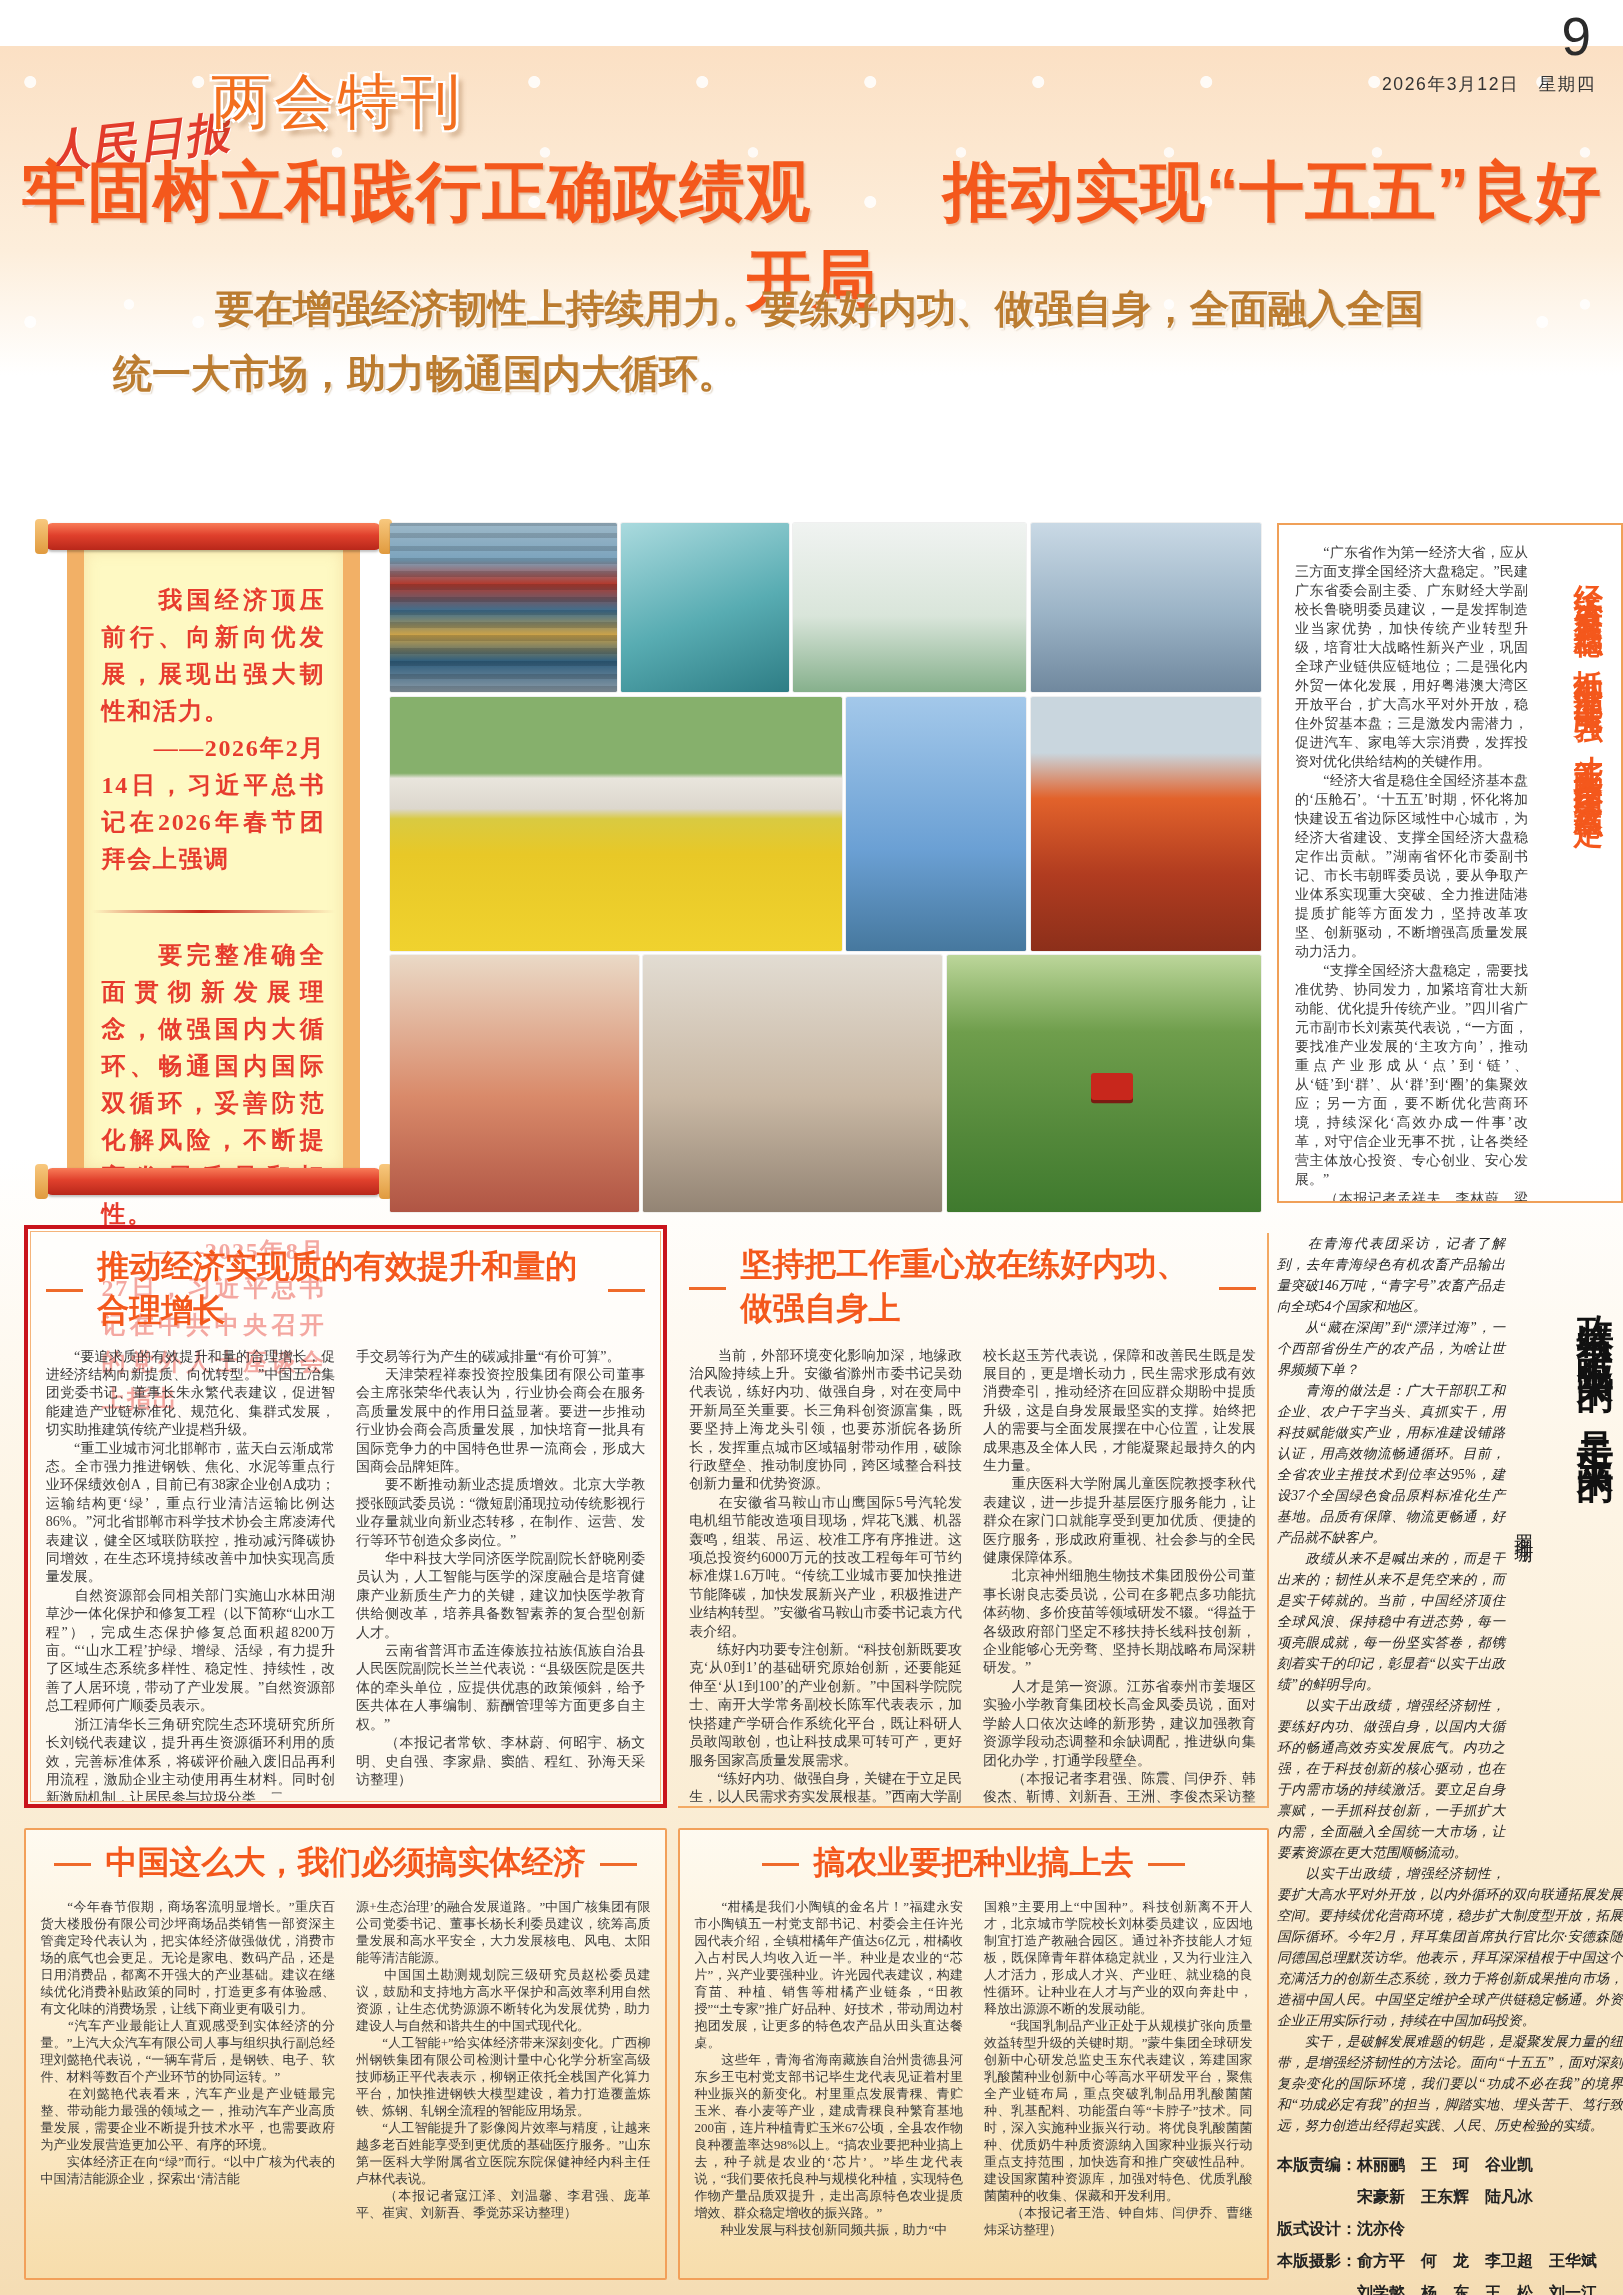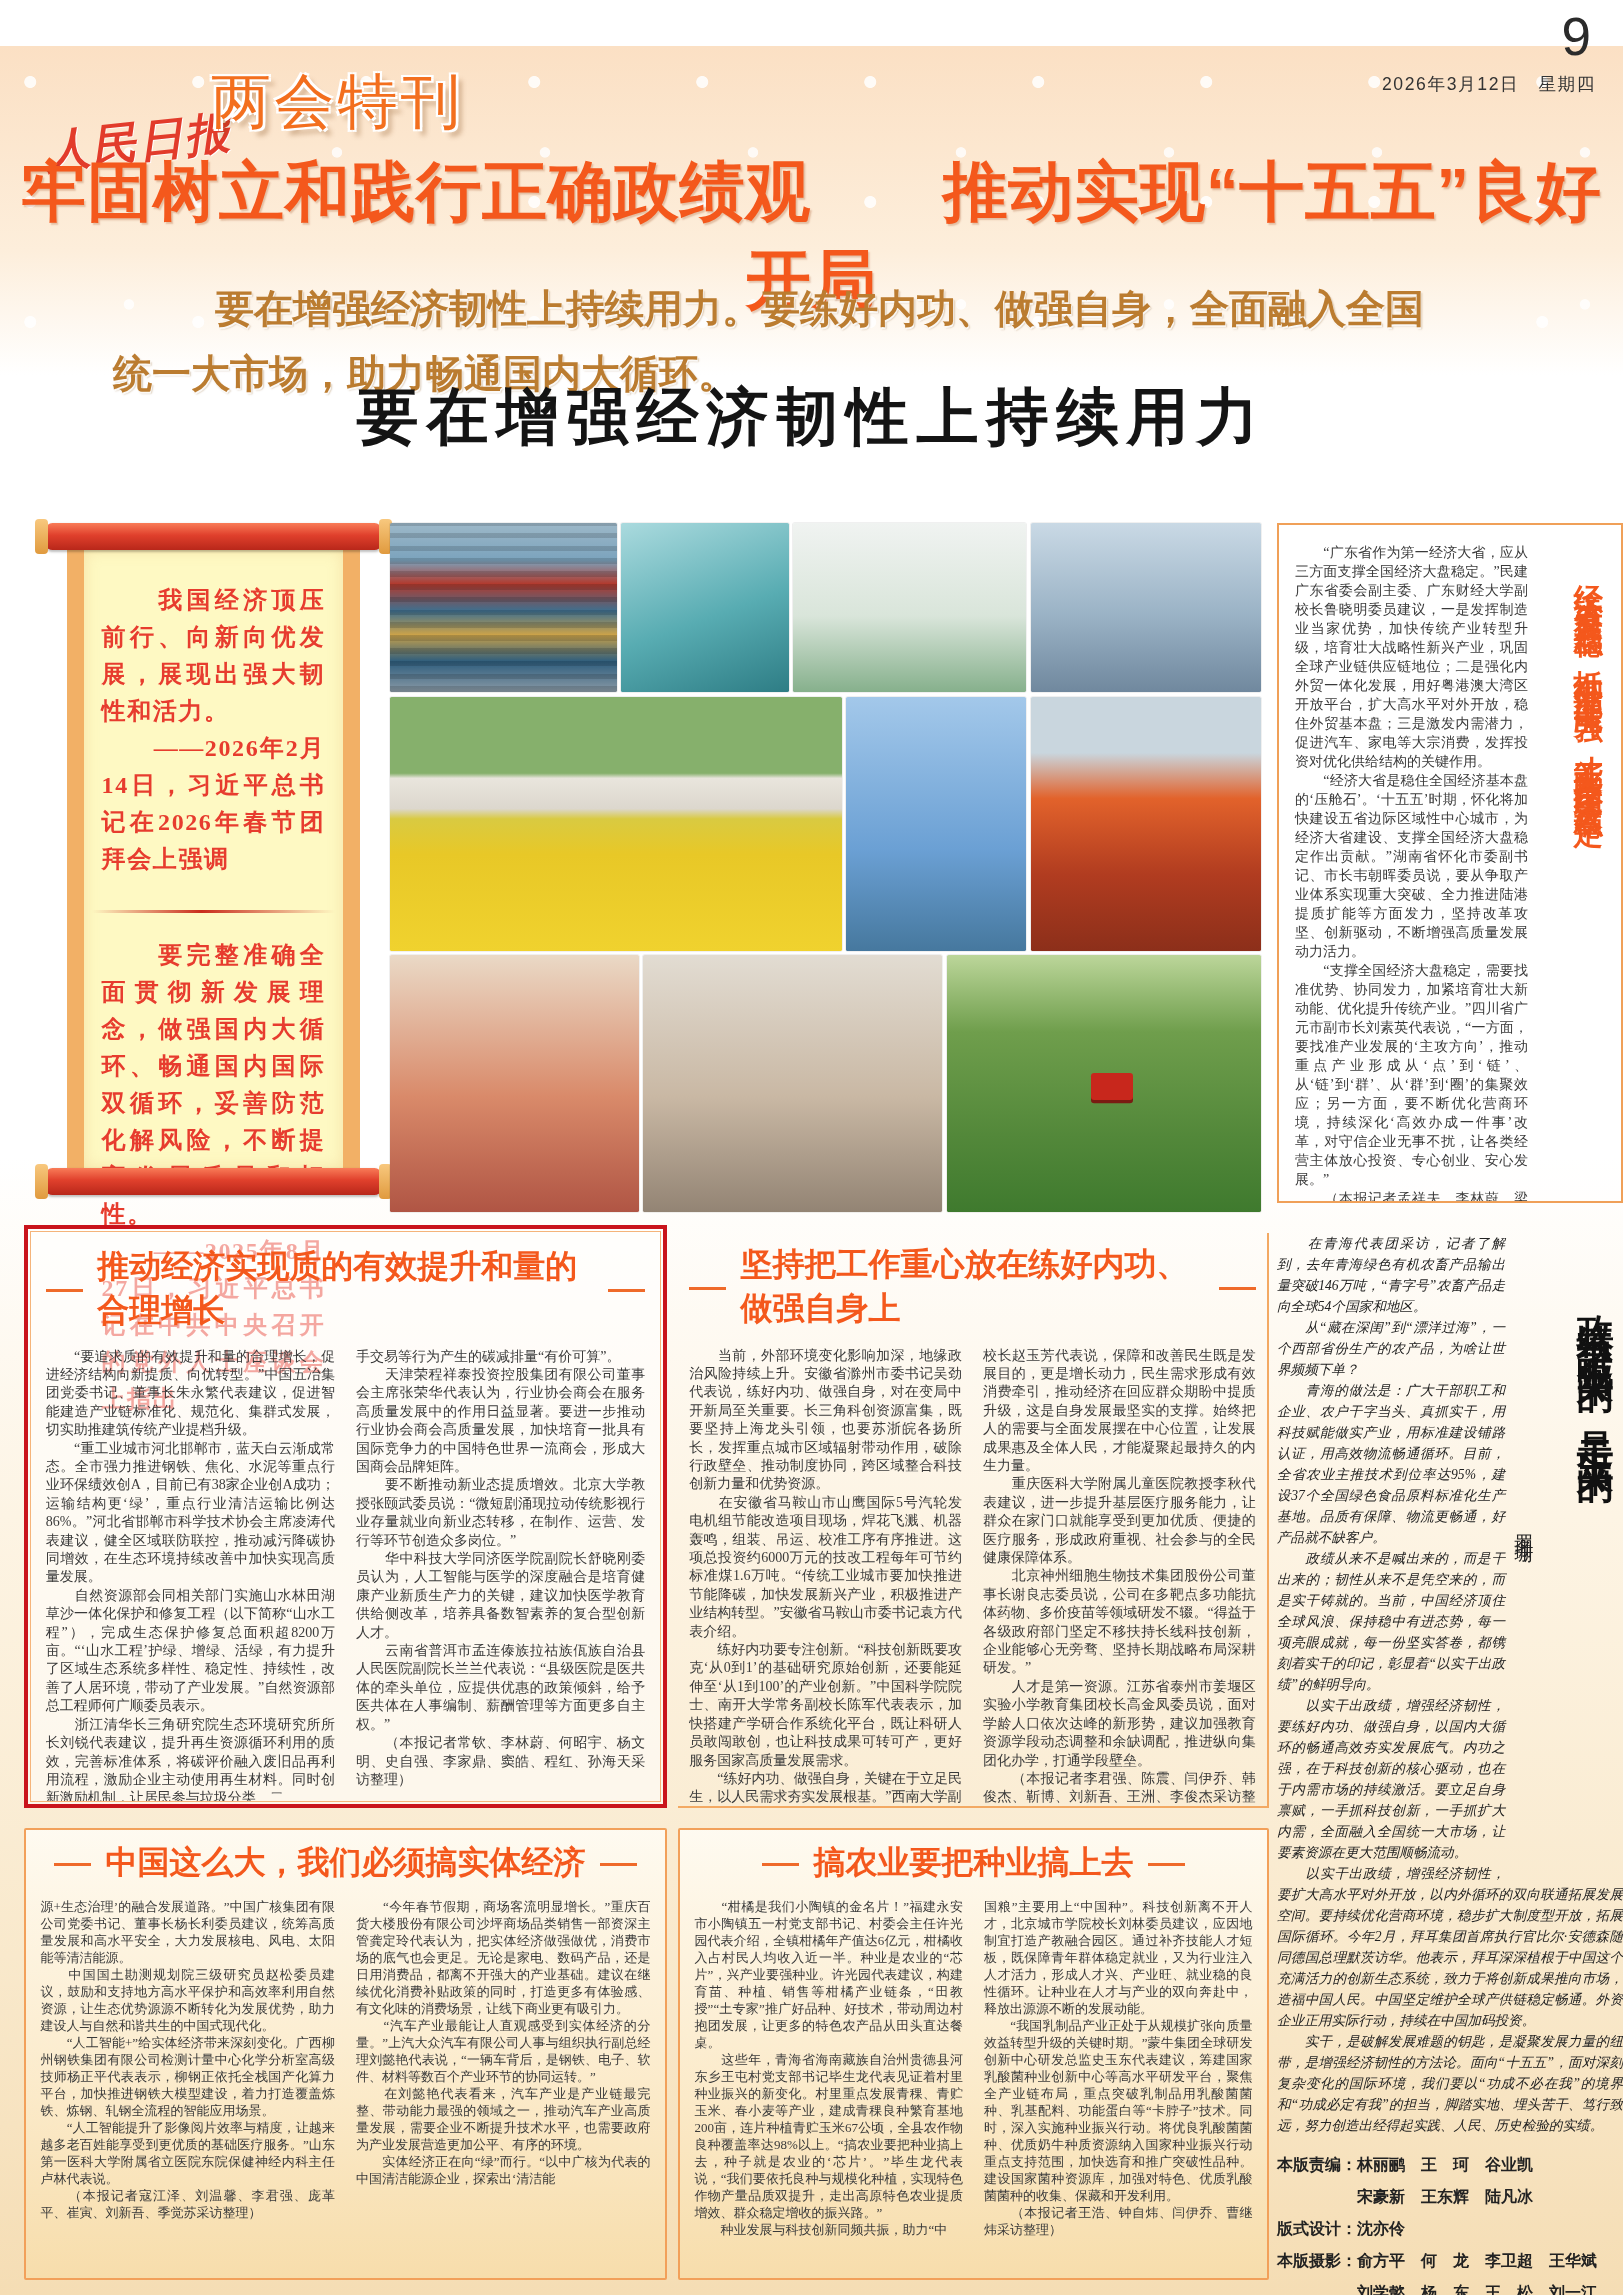--- a/index.html
+++ b/index.html
@@ -114,21 +114,20 @@
 <div id="page">
 
   <div class="banner"></div>
   <div class="brand" data-bind="masthead.brand">人民日报</div>
   <div class="edition" data-bind="masthead.edition">两会特刊</div>
   <div class="page-number" data-bind="masthead.page_number">9</div>
   <div class="page-date" data-bind="masthead.date">2026年3月12日　星期四</div>
 
   <div class="main-headline" data-bind="banner.headline">牢固树立和践行正确政绩观　　推动实现“十五五”良好开局</div>
   <div class="deck" data-bind="banner.deck">要在增强经济韧性上持续用力。要练好内功、做强自身，全面融入全国统一大市场，助力畅通国内大循环。</div>
-  <div class="section-title" data-bind="section_title">要在增强经济韧性上持续用力</div>
 
   <div class="scroll">
     <div class="scroll-body">
       <div class="scroll-text" data-bind-paras="scroll.paras1">　　我国经济顶压前行、向新向优发展，展现出强大韧性和活力。
 　　——2026年2月14日，习近平总书记在2026年春节团拜会上强调</div>
       <div class="scroll-divider"></div>
       <div class="scroll-text" style="padding-top:8px;" data-bind-paras="scroll.paras2">　　要完整准确全面贯彻新发展理念，做强国内大循环、畅通国内国际双循环，妥善防范化解风险，不断提高发展质量和韧性。
 　　——2025年8月27日，习近平总书记在中共中央召开的党外人士座谈会上指出</div>
     </div>
     <div class="roller top">
@@ -206,29 +205,29 @@
 　　重庆医科大学附属儿童医院教授李秋代表建议，进一步提升基层医疗服务能力，让群众在家门口就能享受到更加优质、便捷的医疗服务，形成政府重视、社会参与的全民健康保障体系。
 　　北京神州细胞生物技术集团股份公司董事长谢良志委员说，公司在多靶点多功能抗体药物、多价疫苗等领域研发不辍。“得益于各级政府部门坚定不移扶持长线科技创新，企业能够心无旁骛、坚持长期战略布局深耕研发。”
 　　人才是第一资源。江苏省泰州市姜堰区实验小学教育集团校长高金凤委员说，面对学龄人口依次达峰的新形势，建议加强教育资源学段动态调整和余缺调配，推进纵向集团化办学，打通学段壁垒。
 　　（本报记者李君强、陈震、闫伊乔、韩俊杰、靳博、刘新吾、王洲、李俊杰采访整理）</div>
     </div>
   </div>
 
   <div class="gold-box box-real">
     <div class="art-headline" data-bind="real_economy_article.headline">中国这么大，我们必须搞实体经济</div>
     <div class="cols">
+      <div class="col" data-bind-paras="real_economy_article.col1">　　“今年春节假期，商场客流明显增长。”重庆百货大楼股份有限公司沙坪商场品类销售一部资深主管龚定玲代表认为，把实体经济做强做优，消费市场的底气也会更足。无论是家电、数码产品，还是日用消费品，都离不开强大的产业基础。建议在继续优化消费补贴政策的同时，打造更多有体验感、有文化味的消费场景，让线下商业更有吸引力。
+　　“汽车产业最能让人直观感受到实体经济的分量。”上汽大众汽车有限公司人事与组织执行副总经理刘懿艳代表说，“一辆车背后，是钢铁、电子、软件、材料等数百个产业环节的协同运转。”
+　　在刘懿艳代表看来，汽车产业是产业链最完整、带动能力最强的领域之一，推动汽车产业高质量发展，需要企业不断提升技术水平，也需要政府为产业发展营造更加公平、有序的环境。
+　　实体经济正在向“绿”而行。“以中广核为代表的中国清洁能源企业，探索出‘清洁能</div>
       <div class="col" data-bind-paras="real_economy_article.col2">源+生态治理’的融合发展道路。”中国广核集团有限公司党委书记、董事长杨长利委员建议，统筹高质量发展和高水平安全，大力发展核电、风电、太阳能等清洁能源。
 　　中国国土勘测规划院三级研究员赵松委员建议，鼓励和支持地方高水平保护和高效率利用自然资源，让生态优势源源不断转化为发展优势，助力建设人与自然和谐共生的中国式现代化。
 　　“人工智能+”给实体经济带来深刻变化。广西柳州钢铁集团有限公司检测计量中心化学分析室高级技师杨正平代表表示，柳钢正依托全栈国产化算力平台，加快推进钢铁大模型建设，着力打造覆盖炼铁、炼钢、轧钢全流程的智能应用场景。
 　　“人工智能提升了影像阅片效率与精度，让越来越多老百姓能享受到更优质的基础医疗服务。”山东第一医科大学附属省立医院东院保健神经内科主任卢林代表说。
 　　（本报记者寇江泽、刘温馨、李君强、庞革平、崔寅、刘新吾、季觉苏采访整理）</div>
-      <div class="col" data-bind-paras="real_economy_article.col1">　　“今年春节假期，商场客流明显增长。”重庆百货大楼股份有限公司沙坪商场品类销售一部资深主管龚定玲代表认为，把实体经济做强做优，消费市场的底气也会更足。无论是家电、数码产品，还是日用消费品，都离不开强大的产业基础。建议在继续优化消费补贴政策的同时，打造更多有体验感、有文化味的消费场景，让线下商业更有吸引力。
-　　“汽车产业最能让人直观感受到实体经济的分量。”上汽大众汽车有限公司人事与组织执行副总经理刘懿艳代表说，“一辆车背后，是钢铁、电子、软件、材料等数百个产业环节的协同运转。”
-　　在刘懿艳代表看来，汽车产业是产业链最完整、带动能力最强的领域之一，推动汽车产业高质量发展，需要企业不断提升技术水平，也需要政府为产业发展营造更加公平、有序的环境。
-　　实体经济正在向“绿”而行。“以中广核为代表的中国清洁能源企业，探索出‘清洁能</div>
     </div>
   </div>
 
   <div class="gold-box box-seed">
     <div class="art-headline" data-bind="seed_article.headline">搞农业要把种业搞上去</div>
     <div class="cols">
       <div class="col" data-bind-paras="seed_article.col1">　　“柑橘是我们小陶镇的金名片！”福建永安市小陶镇五一村党支部书记、村委会主任许光园代表介绍，全镇柑橘年产值达6亿元，柑橘收入占村民人均收入近一半。种业是农业的“芯片”，兴产业要强种业。许光园代表建议，构建育苗、种植、销售等柑橘产业链条，“田教授”“土专家”推广好品种、好技术，带动周边村抱团发展，让更多的特色农产品从田头直达餐桌。
 　　这些年，青海省海南藏族自治州贵德县河东乡王屯村党支部书记毕生龙代表见证着村里种业振兴的新变化。村里重点发展青稞、青贮玉米、春小麦等产业，建成青稞良种繁育基地200亩，连片种植青贮玉米67公顷，全县农作物良种覆盖率达98%以上。“搞农业要把种业搞上去，种子就是农业的‘芯片’。”毕生龙代表说，“我们要依托良种与规模化种植，实现特色作物产量品质双提升，走出高原特色农业提质增效、群众稳定增收的振兴路。”
 　　种业发展与科技创新同频共振，助力“中</div>
       <div class="col" data-bind-paras="seed_article.col2">国粮”主要用上“中国种”。科技创新离不开人才，北京城市学院校长刘林委员建议，应因地制宜打造产教融合园区。通过补齐技能人才短板，既保障青年群体稳定就业，又为行业注入人才活力，形成人才兴、产业旺、就业稳的良性循环。让种业在人才与产业的双向奔赴中，释放出源源不断的发展动能。

